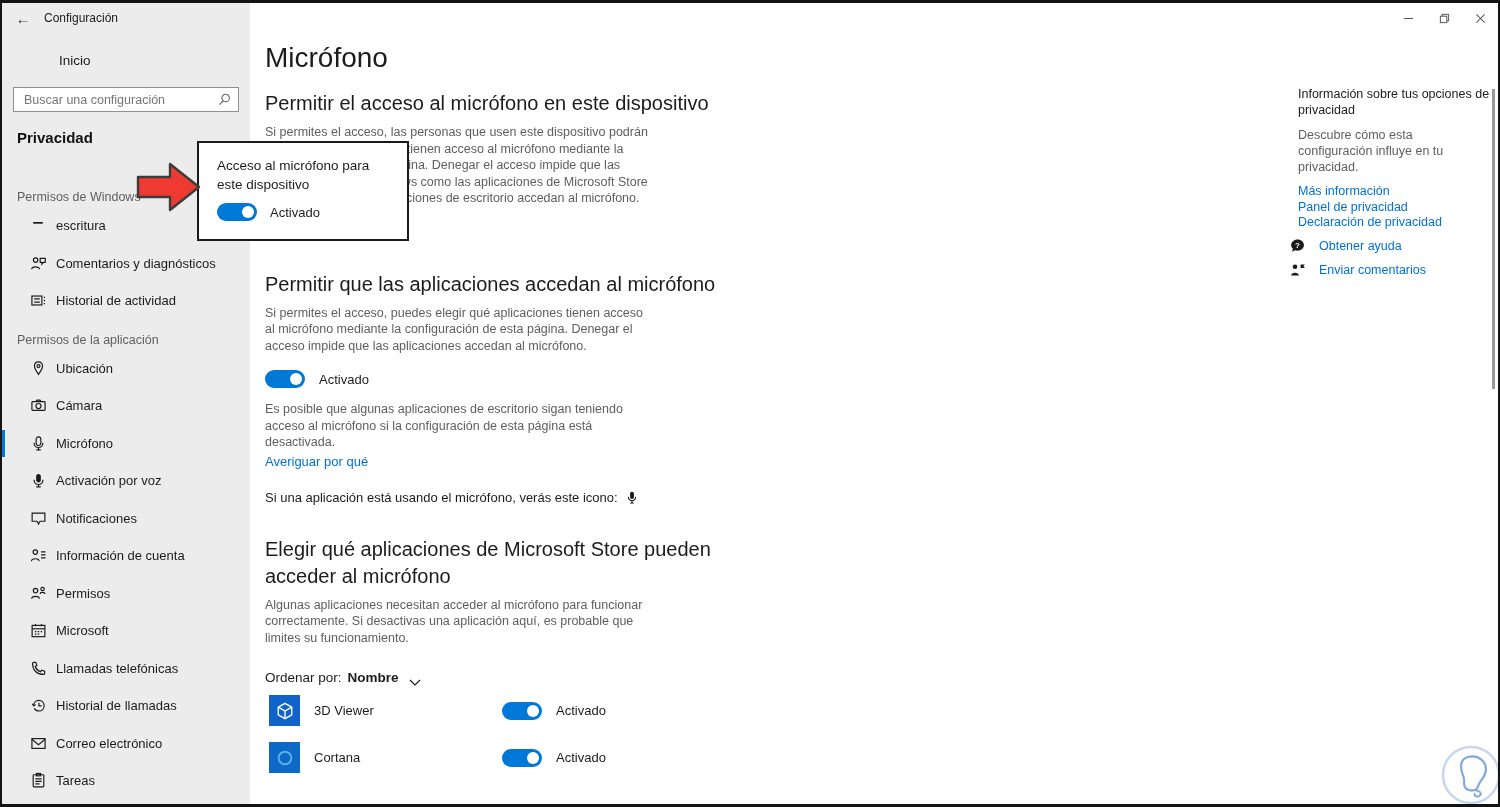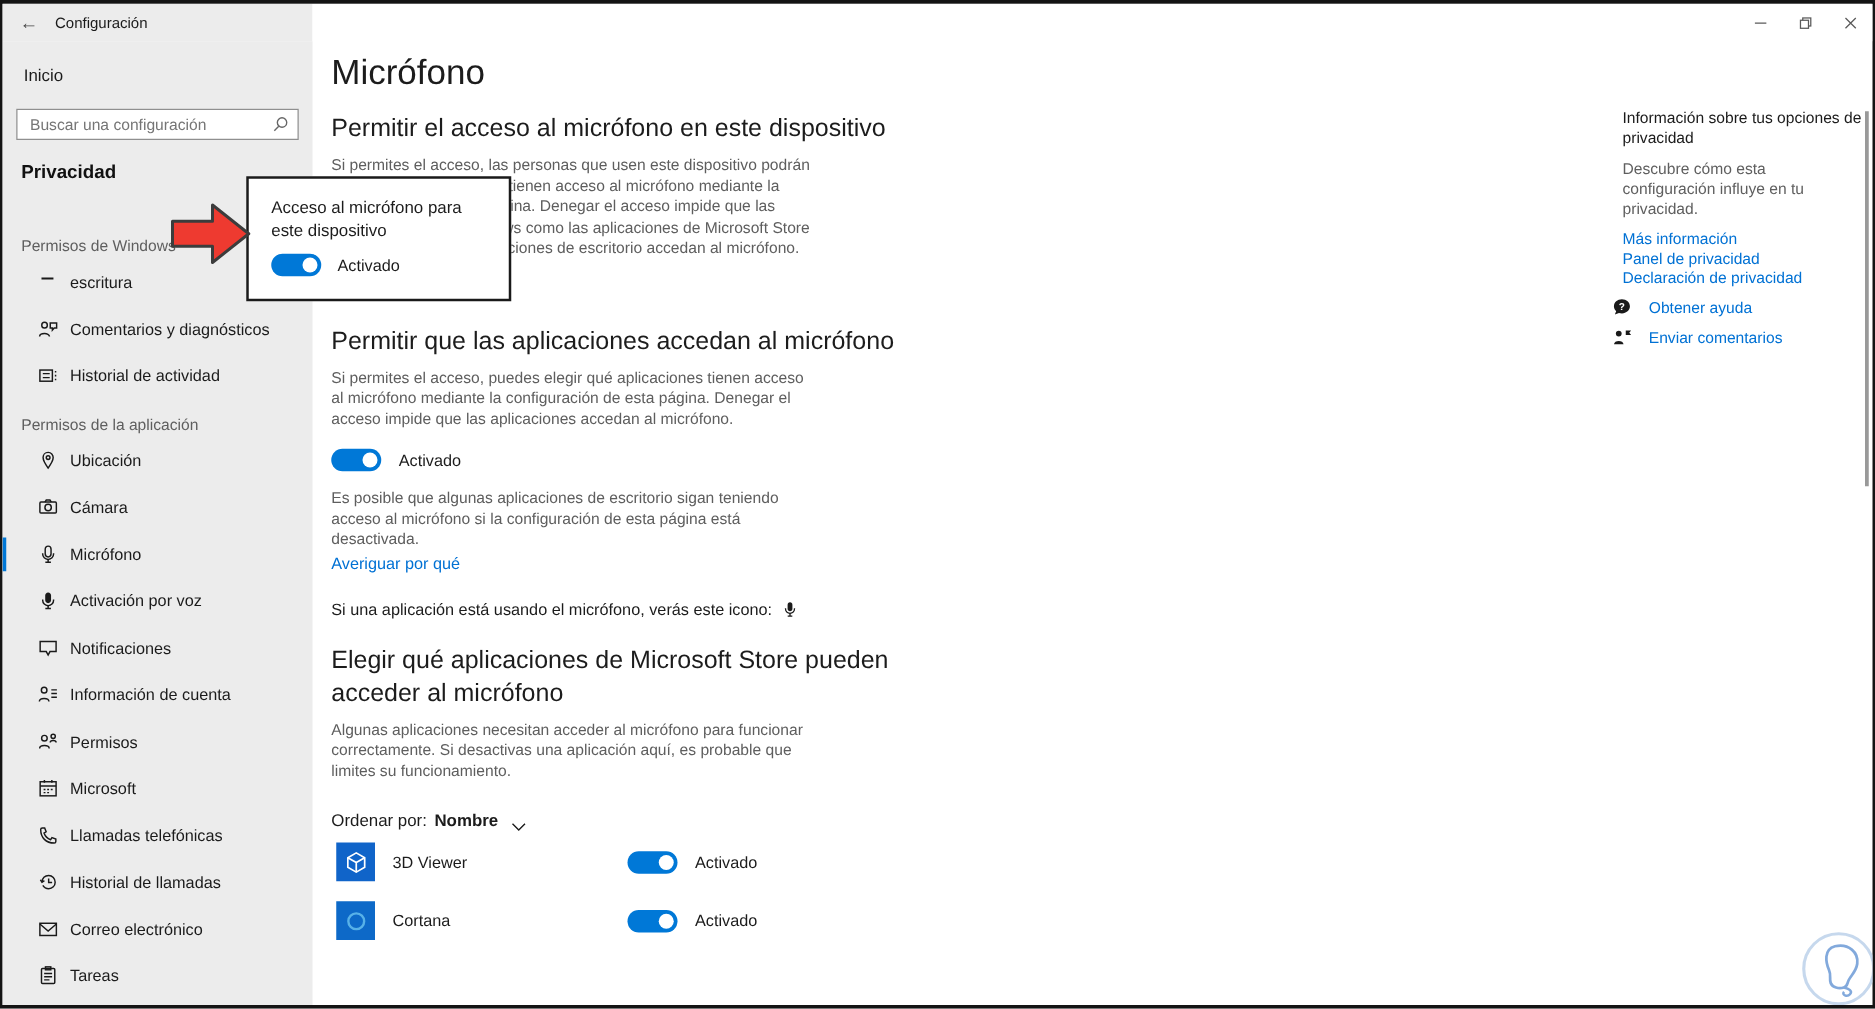--- a/index.html
+++ b/index.html
@@ -10,35 +10,35 @@
   }
   
   .titlebar{position:absolute;left:0;top:0;right:0;height:30px;display:flex;}
   .titlebar-left{width:248px;background:#ececec;display:flex;align-items:center;flex:none;}
   .back-btn{width:42px;text-align:center;font-size:15px;color:#444;cursor:default;}
   .tb-title{font-size:12px;color:#1b1b1b;}
   .titlebar-right{flex:1;background:#fff;display:flex;justify-content:flex-end;}
   .win-btn{width:36px;height:30px;display:flex;align-items:center;justify-content:center;}
   
   .sidebar{position:absolute;left:0;top:30px;bottom:0;width:248px;background:#ececec;}
-  .side-home{margin-top:13px;height:28px;display:flex;align-items:center;gap:0;font-size:13.5px;}
+  .side-home{margin-top:13px;height:28px;display:flex;align-items:center;padding-left:28px;gap:12px;font-size:13.5px;}
   .search-box{margin:13px 11px 0 11px;height:23px;background:#fff;border:1px solid #8f8f8f;display:flex;align-items:center;padding:0 6px 0 8px;}
   .search-box input{flex:1;border:none;outline:none;background:transparent;font-family:Liberation Sans, sans-serif;font-size:12.5px;color:#333;}
   .side-section-title{margin:17px 0 0 15px;font-size:15px;font-weight:700;color:#111;}
   .side-group-label{margin:44px 0 3px 15px;font-size:12.5px;color:#5f5f5f;}
   .side-group + .side-group .side-group-label{margin-top:13px;}
   .side-item{position:relative;height:37.5px;display:flex;align-items:center;gap:9px;padding-left:28px;font-size:13px;cursor:default;}
   .side-item.selected::before{content:"";position:absolute;left:0;top:5px;bottom:5px;width:3px;background:#0078d7;}
   .ic{width:17px;height:17px;flex:none;}
   .ic svg{display:block;width:100%;height:100%;}
   
   .main{position:absolute;left:263px;top:30px;width:480px;}
   .main h1{margin:8px 0 0;font-size:28px;font-weight:300;color:#1c1c1c;line-height:34px;}
   .main h2{margin:15px 0 0;font-size:20px;font-weight:400;color:#1c1c1c;line-height:27px;width:470px;}
-  .main h2.gap{margin-top:20px;}
+  .main h2.gap{margin-top:31px;}
   p.desc{margin:7px 0 0;font-size:12.5px;line-height:16.5px;color:#5e5e5e;width:386px;}
   .status-line{margin-top:11px;font-size:13px;color:#1c1c1c;}
   .btn{margin-top:9px;width:70px;height:24px;background:#cccccc;border:none;font-family:inherit;font-size:12.5px;color:#1c1c1c;}
   .toggle-row{margin-top:16px;display:flex;align-items:center;gap:14px;font-size:13px;color:#1c1c1c;}
   .toggle{position:relative;width:40px;height:18px;border-radius:10px;background:#0078d7;flex:none;cursor:default;}
   .toggle::after{content:"";position:absolute;right:3px;top:3px;width:12px;height:12px;border-radius:50%;background:#fff;}
   a.link{color:#0071d4;font-size:13px;text-decoration:none;display:inline-block;margin-top:3px;}
   .icon-note{margin-top:20px;display:flex;align-items:center;gap:7px;font-size:13px;color:#1c1c1c;}
   .sort-row{margin-top:24px;display:flex;align-items:center;gap:6px;font-size:13.5px;color:#1c1c1c;}
   .sort-row b{font-weight:700;}

